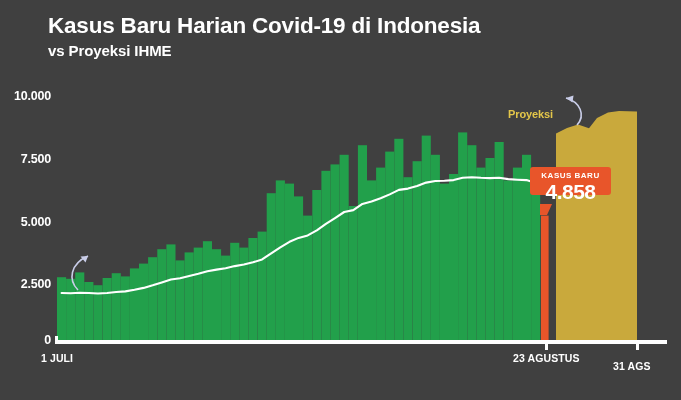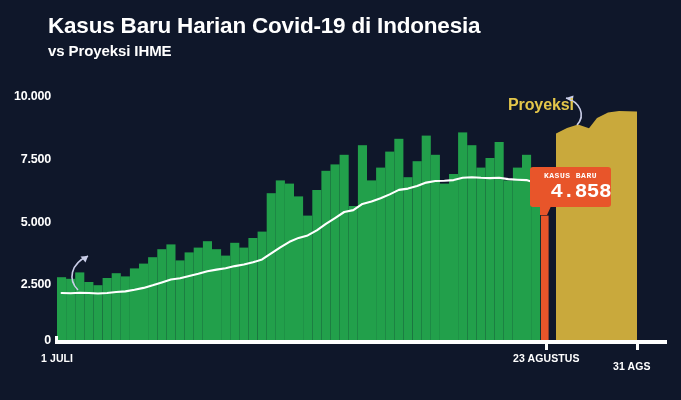--- a/index.html
+++ b/index.html
@@ -4,21 +4,21 @@
 <style>
   html, body {
     margin: 0;
     padding: 0;
     background: #2b4686;
   }
   #infographic {
     position: relative;
     width: 681px;
     height: 400px;
-    background: #0f172a;
+    background: #404040;
     overflow: hidden;
     font-family: "Liberation Sans", sans-serif;
     -webkit-font-smoothing: antialiased;
   }
 
   
   #header {
     position: absolute;
     left: 48px;
     top: 13px;
@@ -88,56 +88,54 @@
     color: #dfe4f2;
     font-size: 10.5px;
     font-weight: bold;
     line-height: 12.5px;
     text-align: center;
     letter-spacing: -0.1px;
   }
   #ann-proj {
     position: absolute;
     left: 508px;
-    top: 96px;
+    top: 108px;
     color: #e3c64a;
-    font-size: 16px;
+    font-size: 11px;
     font-weight: bold;
     letter-spacing: -0.1px;
     white-space: nowrap;
   }
 
   
   #badge {
     position: absolute;
     left: 530px;
     top: 167px;
     width: 81px;
-    height: 40px;
+    height: 28px;
     background: #e8552a;
     border-radius: 3px;
     text-align: center;
-    font-family: Liberation Mono, monospace;
   }
   #badge-label {
     color: #ffffff;
     font-size: 8px;
     font-weight: bold;
     letter-spacing: 0.5px;
     padding-top: 4px;
     line-height: 10px;
   }
   #badge-value {
     color: #ffffff;
     font-size: 21px;
     font-weight: bold;
     letter-spacing: -0.5px;
     line-height: 23px;
     margin-top: -1px;
-    text-align: right;
   }
   #badge-pointer {
     position: absolute;
     left: 540px;
     top: 204px;
     width: 0;
     height: 0;
     border-left: 7px solid #e8552a;
     border-right: 5px solid transparent;
     border-top: 11px solid #e8552a;

